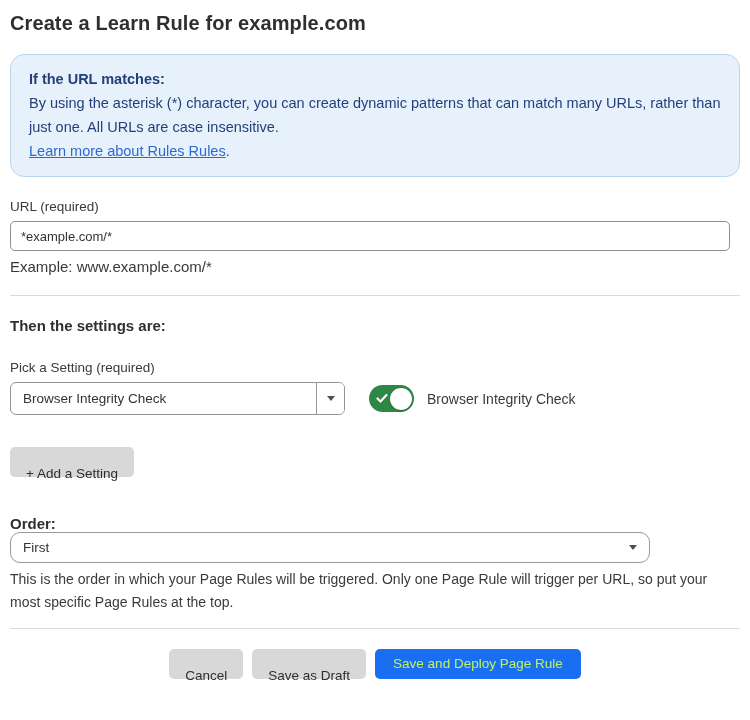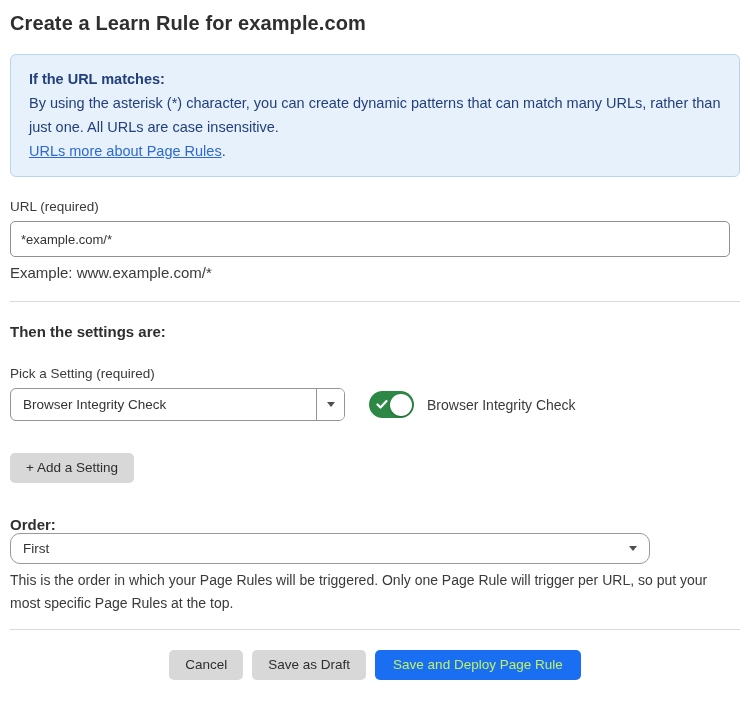--- a/index.html
+++ b/index.html
@@ -16,40 +16,40 @@
     font-size: 20px;
     font-weight: bold;
     color: #2f2f2f;
     letter-spacing: 0.1px;
     margin-bottom: 19px;
   }
 
   .info-box {
     background: #e7f1fc;
     border: 1px solid #b9d6f0;
-    border-radius: 6px;
+    border-radius: 14px;
     padding: 12px 18px 13px 18px;
     color: #23407c;
     font-size: 14.5px;
     line-height: 24px;
     margin-bottom: 22px;
   }
   .info-heading { font-weight: bold; }
   .info-link { color: #2d69cf; text-decoration: underline; cursor: pointer; }
   .info-link-suffix { color: #23407c; }
 
   .field-label {
     font-size: 13.5px;
     color: #3a3a3a;
     margin-bottom: 7px;
   }
   .url-input {
     display: block;
     width: 720px;
-    height: 36px;
+    height: 30px;
     border: 1px solid #8f8f8f;
     border-radius: 5px;
     padding: 0 10px;
     font-family: "Liberation Sans", sans-serif;
     font-size: 13px;
     color: #333333;
     background: #ffffff;
     outline: none;
   }
   .field-hint {
@@ -156,21 +156,21 @@
 
   .btn {
     display: inline-block;
     border: none;
     border-radius: 5px;
     font-family: "Liberation Sans", sans-serif;
     font-size: 13.5px;
     cursor: pointer;
     height: 30px;
     line-height: 30px;
-    padding: 0 16px;
+    padding: 12px 16px;
   }
   .btn.gray { background: #d8d8d8; color: #2e2e2e; }
   .btn.blue { background: #1a6ef2; color: #bef264; padding: 0 18px; }
   .add-btn { margin-top: 32px; }
 
   .help-text {
     font-size: 14px;
     line-height: 23px;
     color: #3a3a3a;
     margin-top: 5px;
@@ -188,21 +188,21 @@
 </head>
 <body>
 
 <div class="page">
 
   <h1 class="page-title">Create a Learn Rule for example.com</h1>
 
   <div class="info-box">
     <div class="info-heading">If the URL matches:</div>
     <div class="info-body">By using the asterisk (*) character, you can create dynamic patterns that can match many URLs, rather than just one. All URLs are case insensitive.</div>
-    <div class="info-link-line"><a class="info-link">URLs more about Page Rules</a><span class="info-link-suffix">.</span></div>
+    <div class="info-link-line"><a class="info-link">Learn more about Rules Rules</a><span class="info-link-suffix">.</span></div>
   </div>
 
   <div class="field-label">URL (required)</div>
   <input type="text" class="url-input" value="*example.com/*" style="">
   <div class="field-hint">Example: www.example.com/*</div>
 
   <hr class="divider">
 
   <h2 class="section-heading">Then the settings are:</h2>
 

